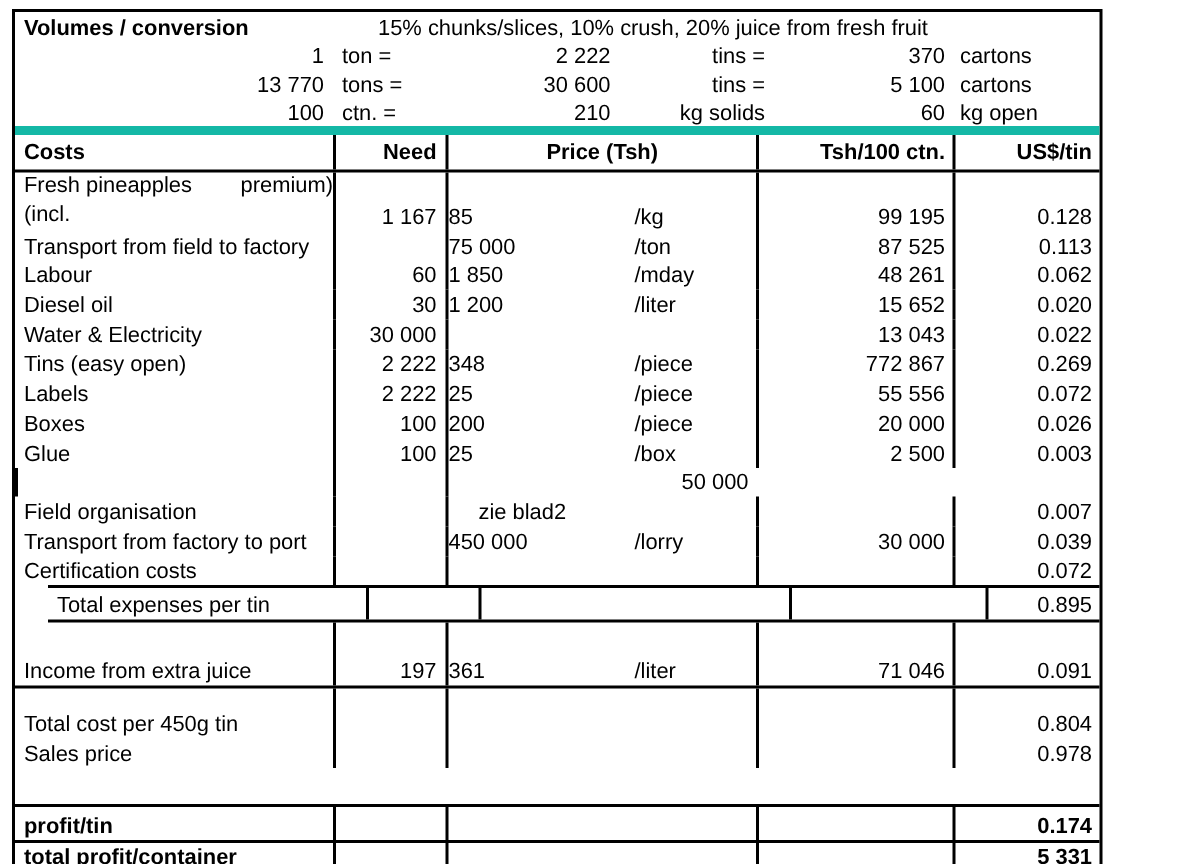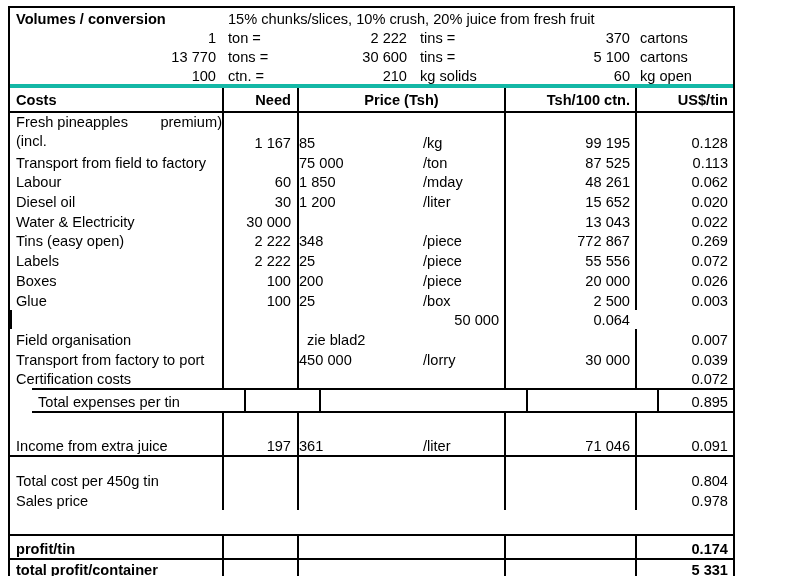--- a/index.html
+++ b/index.html
@@ -13,43 +13,43 @@
     position:absolute; left:8px; top:6px; width:727px;
     border:2px solid #000; border-bottom-width:3px;
     box-sizing:border-box; background:#fff;
   }
   .b { font-weight:bold; }
 
   
   .vrow-head { display:grid; grid-template-columns:210px 1fr; height:19px; align-items:end; }
   .vrow { display:grid; grid-template-columns:210px 90px 97px 103px 120px 1fr; height:19px; align-items:end; }
   .v-title { padding-left:6px; }
-  .v-sub { padding-left:8px; }
+  .v-sub { padding-left:8px;margin-left:24px; }
   .v-num1 { text-align:right; padding-right:4px; }
   .v-u1 { padding-left:8px; }
   .v-num2 { text-align:right; }
-  .v-u2 { padding-left:13px; }
+  .v-u2 { padding-left:13px;text-align:right; }
   .v-num3 { text-align:right; }
   .v-u3 { padding-left:10px; }
 
   
   .row, .hdr { display:grid; grid-template-columns:212px 75px 207px 131px 1fr; }
   .cell { display:flex; align-items:flex-end; padding-bottom:1px; box-sizing:border-box; overflow:hidden; }
   .bl { border-left:2px solid #000; }
   .c-label { padding-left:6px; justify-content:flex-start; }
   .c-need  { justify-content:flex-end; padding-right:6px; }
   .c-price { justify-content:flex-start; }
   .c-tsh   { justify-content:flex-end; padding-right:5px; }
   .c-usd   { justify-content:flex-end; padding-right:5px; }
   .pv { width:110px; text-align:left; }
   .pu { padding-left:14px; }
-  .pnote { padding-left:8px; }
+  .pnote { padding-left:8px;margin-left:12px; }
 
   .hdr {
-    border-top:4px solid #14b8a6; border-bottom:2px solid #000;
+    border-top:6px solid #14b8a6; border-bottom:2px solid #000;
     font-weight:bold; height:23px;
   }
   .hdr .cell { align-items:center; padding-bottom:0; }
   .hdr .c-price { justify-content:center; }
 
   .row { height:19.7px; }
   .row.tall { height:39px; }
   .row.tall .c-label { justify-content:flex-end; align-items:flex-start; }
   .row.tall .c-label span { display:block; line-height:19.4px; }
 
@@ -201,21 +201,20 @@
         <span class="pu">/box</span>
       </div>
       <div class="cell c-tsh bl">2 500</div>
       <div class="cell c-usd bl">0.003</div>
     </div>
 
     <div class="row">
       <div class="cell c-need bl"></div>
       <div class="cell c-price bl"></div>
       <div class="cell c-tsh bl">50 000</div>
-      <div class="cell c-usd bl">0.064</div>
     </div>
 
     <div class="row">
       <div class="cell c-label">Field organisation</div>
       <div class="cell c-need bl"></div>
       <div class="cell c-price bl">
         <span class="pnote">zie blad2</span>
       </div>
       <div class="cell c-tsh bl"></div>
       <div class="cell c-usd bl">0.007</div>

